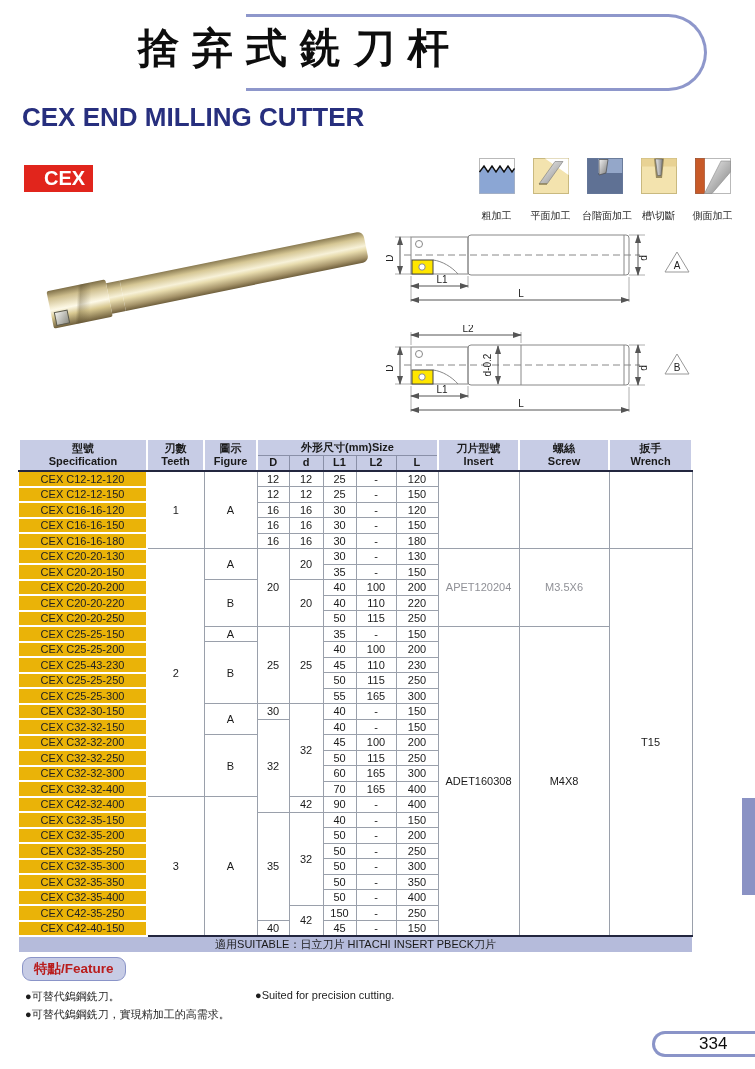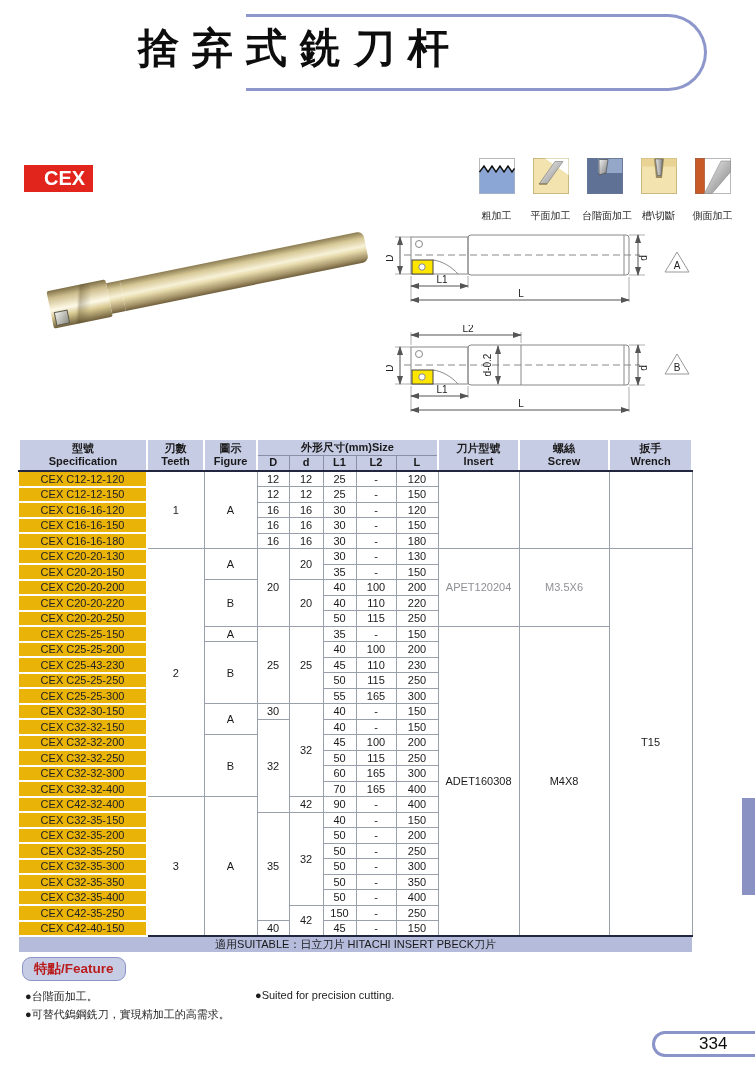--- a/index.html
+++ b/index.html
@@ -78,20 +78,21 @@
   .edge-tab{position:absolute;left:742px;top:798px;width:13px;height:97px;background:#8a92c4;}
 </style>
 </head>
 <body>
 
 <div class="page">
 
   <div class="title-outline"></div>
   <div class="page-title">捨弃式銑刀杆</div>
 
+  <div class="heading-en">CEX END MILLING CUTTER</div>
   <div class="badge">CEX</div>
 
   <div class="icons">
     <div class="mi">
       <svg width="36" height="36" viewBox="0 0 36 36">
         <rect x=".5" y=".5" width="35" height="35" fill="#fff" stroke="#b9b9b9"></rect>
         <path d="M.5,14 L5,8 L9,14 L13,8 L17,14 L21,8 L25,14 L29,8 L33,14 L35.5,10.5 V35.5 H.5 Z" fill="#8ba6d4"></path>
         <path d="M.5,14 L5,8 L9,14 L13,8 L17,14 L21,8 L25,14 L29,8 L33,14 L35.5,10.5" fill="none" stroke="#111" stroke-width="1.4"></path>
       </svg>
       <span>粗加工</span>
@@ -512,21 +513,21 @@
         </tr>
       </tbody>
     <tfoot>
       <tr>
           <td colspan="11">適用SUITABLE：日立刀片 HITACHI INSERT  PBECK刀片</td>
         </tr>
     </tfoot>
   </table>
 
   <div class="feature-pill">特點/Feature</div>
-  <div class="bullet b-zh1">●台階面加工。</div>
+  <div class="bullet b-zh1">●可替代鎢鋼銑刀。</div>
   <div class="bullet b-zh2">●可替代鎢鋼銑刀，實現精加工的高需求。</div>
   <div class="bullet b-en1">●Suited for precision cutting.</div>
 
   <div class="page-pill">
     <span>334</span>
   </div>
   <div class="edge-tab"></div>
 
 </div>
 

